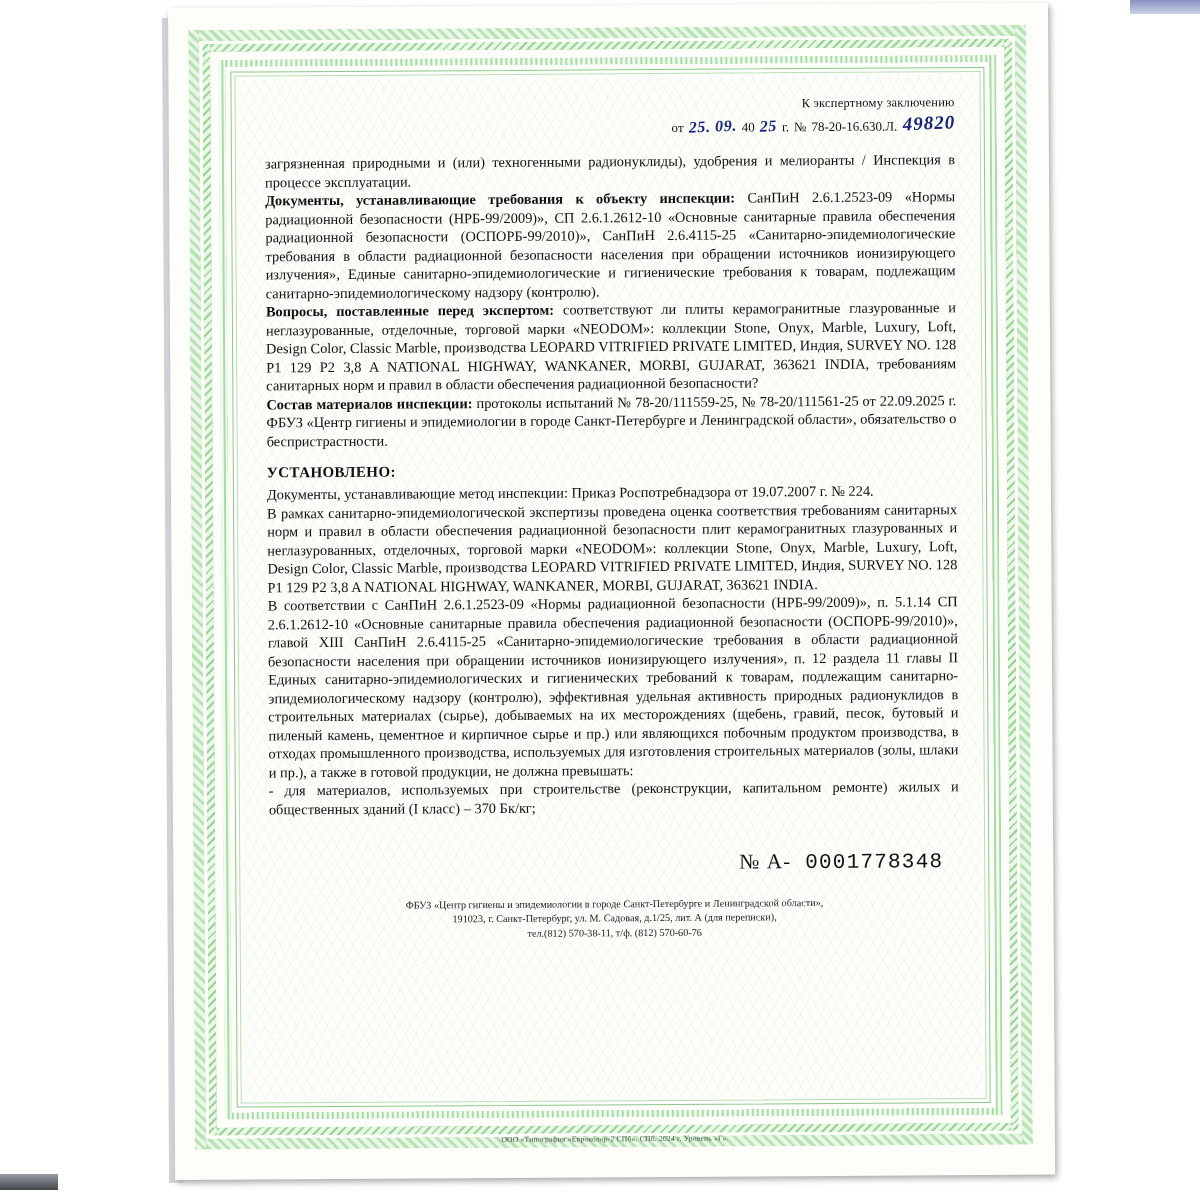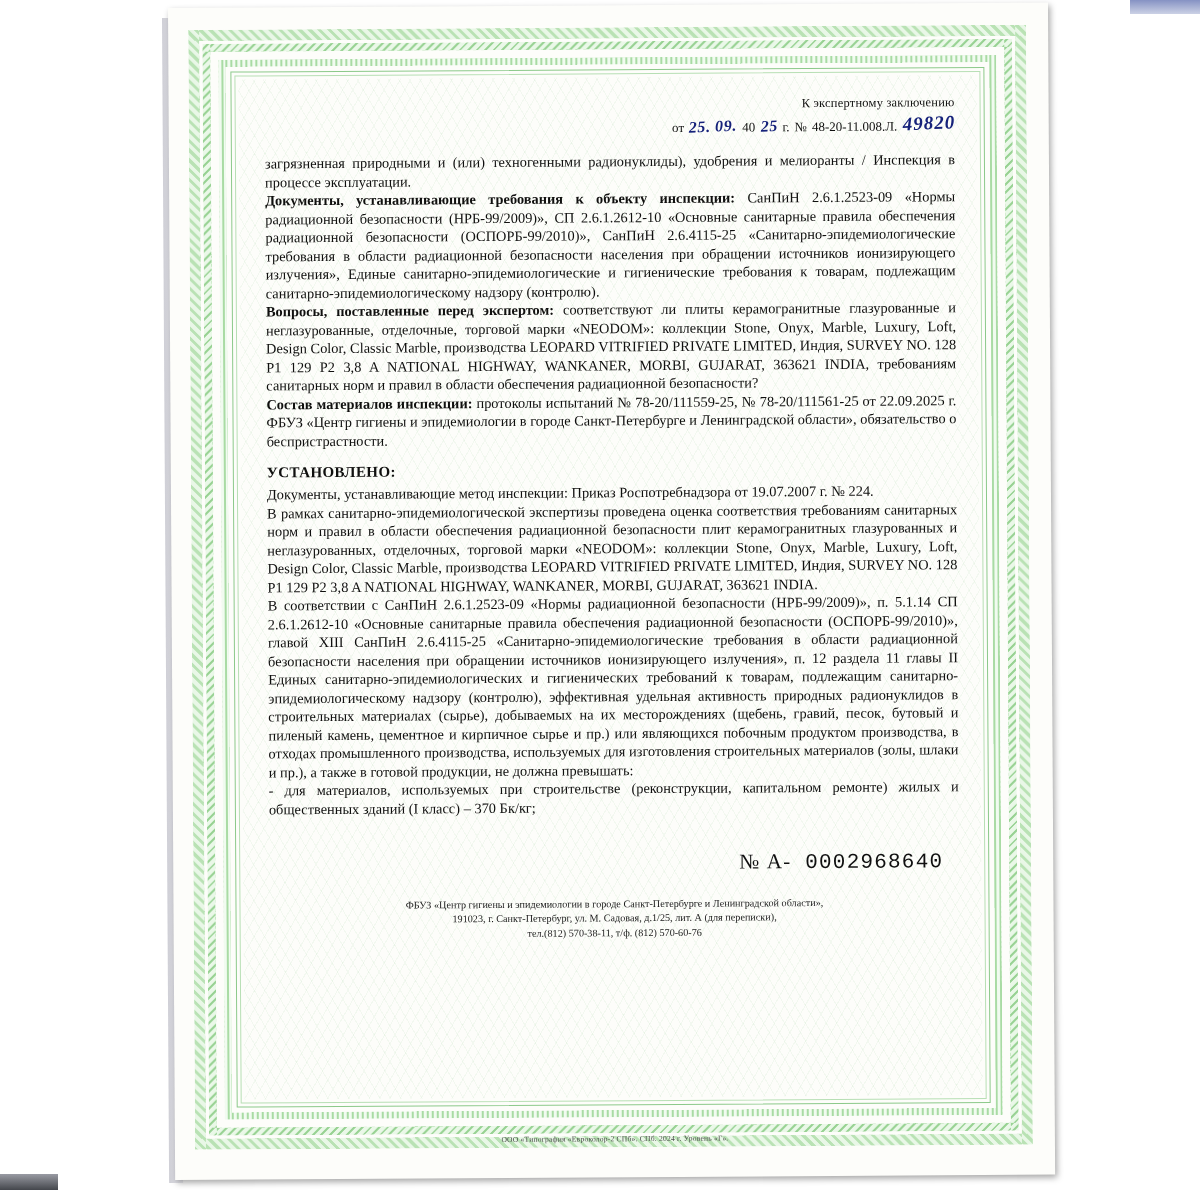--- a/index.html
+++ b/index.html
@@ -230,42 +230,42 @@
 
       <div class="hdr-right">К экспертному заключению</div>
 
       <div class="date-line">
         <span>от</span>
         <span class="hw">25. 09.</span>
         <span>40</span>
         <span class="hw">25</span>
         <span>г.</span>
         <span>№</span>
-        <span>48-20-11.008.Л.</span>
+        <span>78-20-16.630.Л.</span>
         <span class="hw big">49820</span>
       </div>
 
       <p class="body">загрязненная природными и (или) техногенными радионуклиды), удобрения и мелиоранты / Инспекция в процессе эксплуатации.</p>
 
       <p class="body"><span class="lead">Документы, устанавливающие требования к объекту инспекции:</span><span> СанПиН 2.6.1.2523-09 «Нормы радиационной безопасности (НРБ-99/2009)», СП 2.6.1.2612-10 «Основные санитарные правила обеспечения радиационной безопасности (ОСПОРБ-99/2010)», СанПиН 2.6.4115-25 «Санитарно-эпидемиологические требования в области радиационной безопасности населения при обращении источников ионизирующего излучения», Единые санитарно-эпидемиологические и гигиенические требования к товарам, подлежащим санитарно-эпидемиологическому надзору (контролю).</span></p>
 
       <p class="body"><span class="lead">Вопросы, поставленные перед экспертом:</span><span> соответствуют ли плиты керамогранитные глазурованные и неглазурованные, отделочные, торговой марки «NEODOM»: коллекции Stone, Onyx, Marble, Luxury, Loft, Design Color, Classic Marble, производства LEOPARD VITRIFIED PRIVATE LIMITED, Индия, SURVEY NO. 128 P1 129 P2 3,8 A NATIONAL HIGHWAY, WANKANER, MORBI, GUJARAT, 363621 INDIA, требованиям санитарных норм и правил в области обеспечения радиационной безопасности?</span></p>
 
       <p class="body"><span class="lead">Состав материалов инспекции:</span><span> протоколы испытаний № 78-20/111559-25, № 78-20/111561-25 от 22.09.2025 г. ФБУЗ «Центр гигиены и эпидемиологии в городе Санкт-Петербурге и Ленинградской области», обязательство о беспристрастности.</span></p>
 
       <div class="sect-title">УСТАНОВЛЕНО:</div>
 
       <p class="body">Документы, устанавливающие метод инспекции: Приказ Роспотребнадзора от 19.07.2007 г. № 224.</p>
       <p class="body">В рамках санитарно-эпидемиологической экспертизы проведена оценка соответствия требованиям санитарных норм и правил в области обеспечения радиационной безопасности плит керамогранитных глазурованных и неглазурованных, отделочных, торговой марки «NEODOM»: коллекции Stone, Onyx, Marble, Luxury, Loft, Design Color, Classic Marble, производства LEOPARD VITRIFIED PRIVATE LIMITED, Индия, SURVEY NO. 128 P1 129 P2 3,8 A NATIONAL HIGHWAY, WANKANER, MORBI, GUJARAT, 363621 INDIA.</p>
       <p class="body">В соответствии с СанПиН 2.6.1.2523-09 «Нормы радиационной безопасности (НРБ-99/2009)», п. 5.1.14 СП 2.6.1.2612-10 «Основные санитарные правила обеспечения радиационной безопасности (ОСПОРБ-99/2010)», главой XIII СанПиН 2.6.4115-25 «Санитарно-эпидемиологические требования в области радиационной безопасности населения при обращении источников ионизирующего излучения», п. 12 раздела 11 главы II Единых санитарно-эпидемиологических и гигиенических требований к товарам, подлежащим санитарно-эпидемиологическому надзору (контролю), эффективная удельная активность природных радионуклидов в строительных материалах (сырье), добываемых на их месторождениях (щебень, гравий, песок, бутовый и пиленый камень, цементное и кирпичное сырье и пр.) или являющихся побочным продуктом производства, в отходах промышленного производства, используемых для изготовления строительных материалов (золы, шлаки и пр.), а также в готовой продукции, не должна превышать:</p>
       <p class="body">- для материалов, используемых при строительстве (реконструкции, капитальном ремонте) жилых и общественных зданий (I класс) – 370 Бк/кг;</p>
 
       <div id="serial">
         <span class="pfx">№ А-</span>
-        <span>0002968640</span>
+        <span>0001778348</span>
       </div>
 
       <div id="footer">
         <div>ФБУЗ «Центр гигиены и эпидемиологии в городе Санкт-Петербурге и Ленинградской области»,</div>
         <div>191023, г. Санкт-Петербург, ул. М. Садовая, д.1/25, лит. А (для переписки),</div>
         <div>тел.(812) 570-38-11, т/ф. (812) 570-60-76</div>
       </div>
 
     </div>
 

